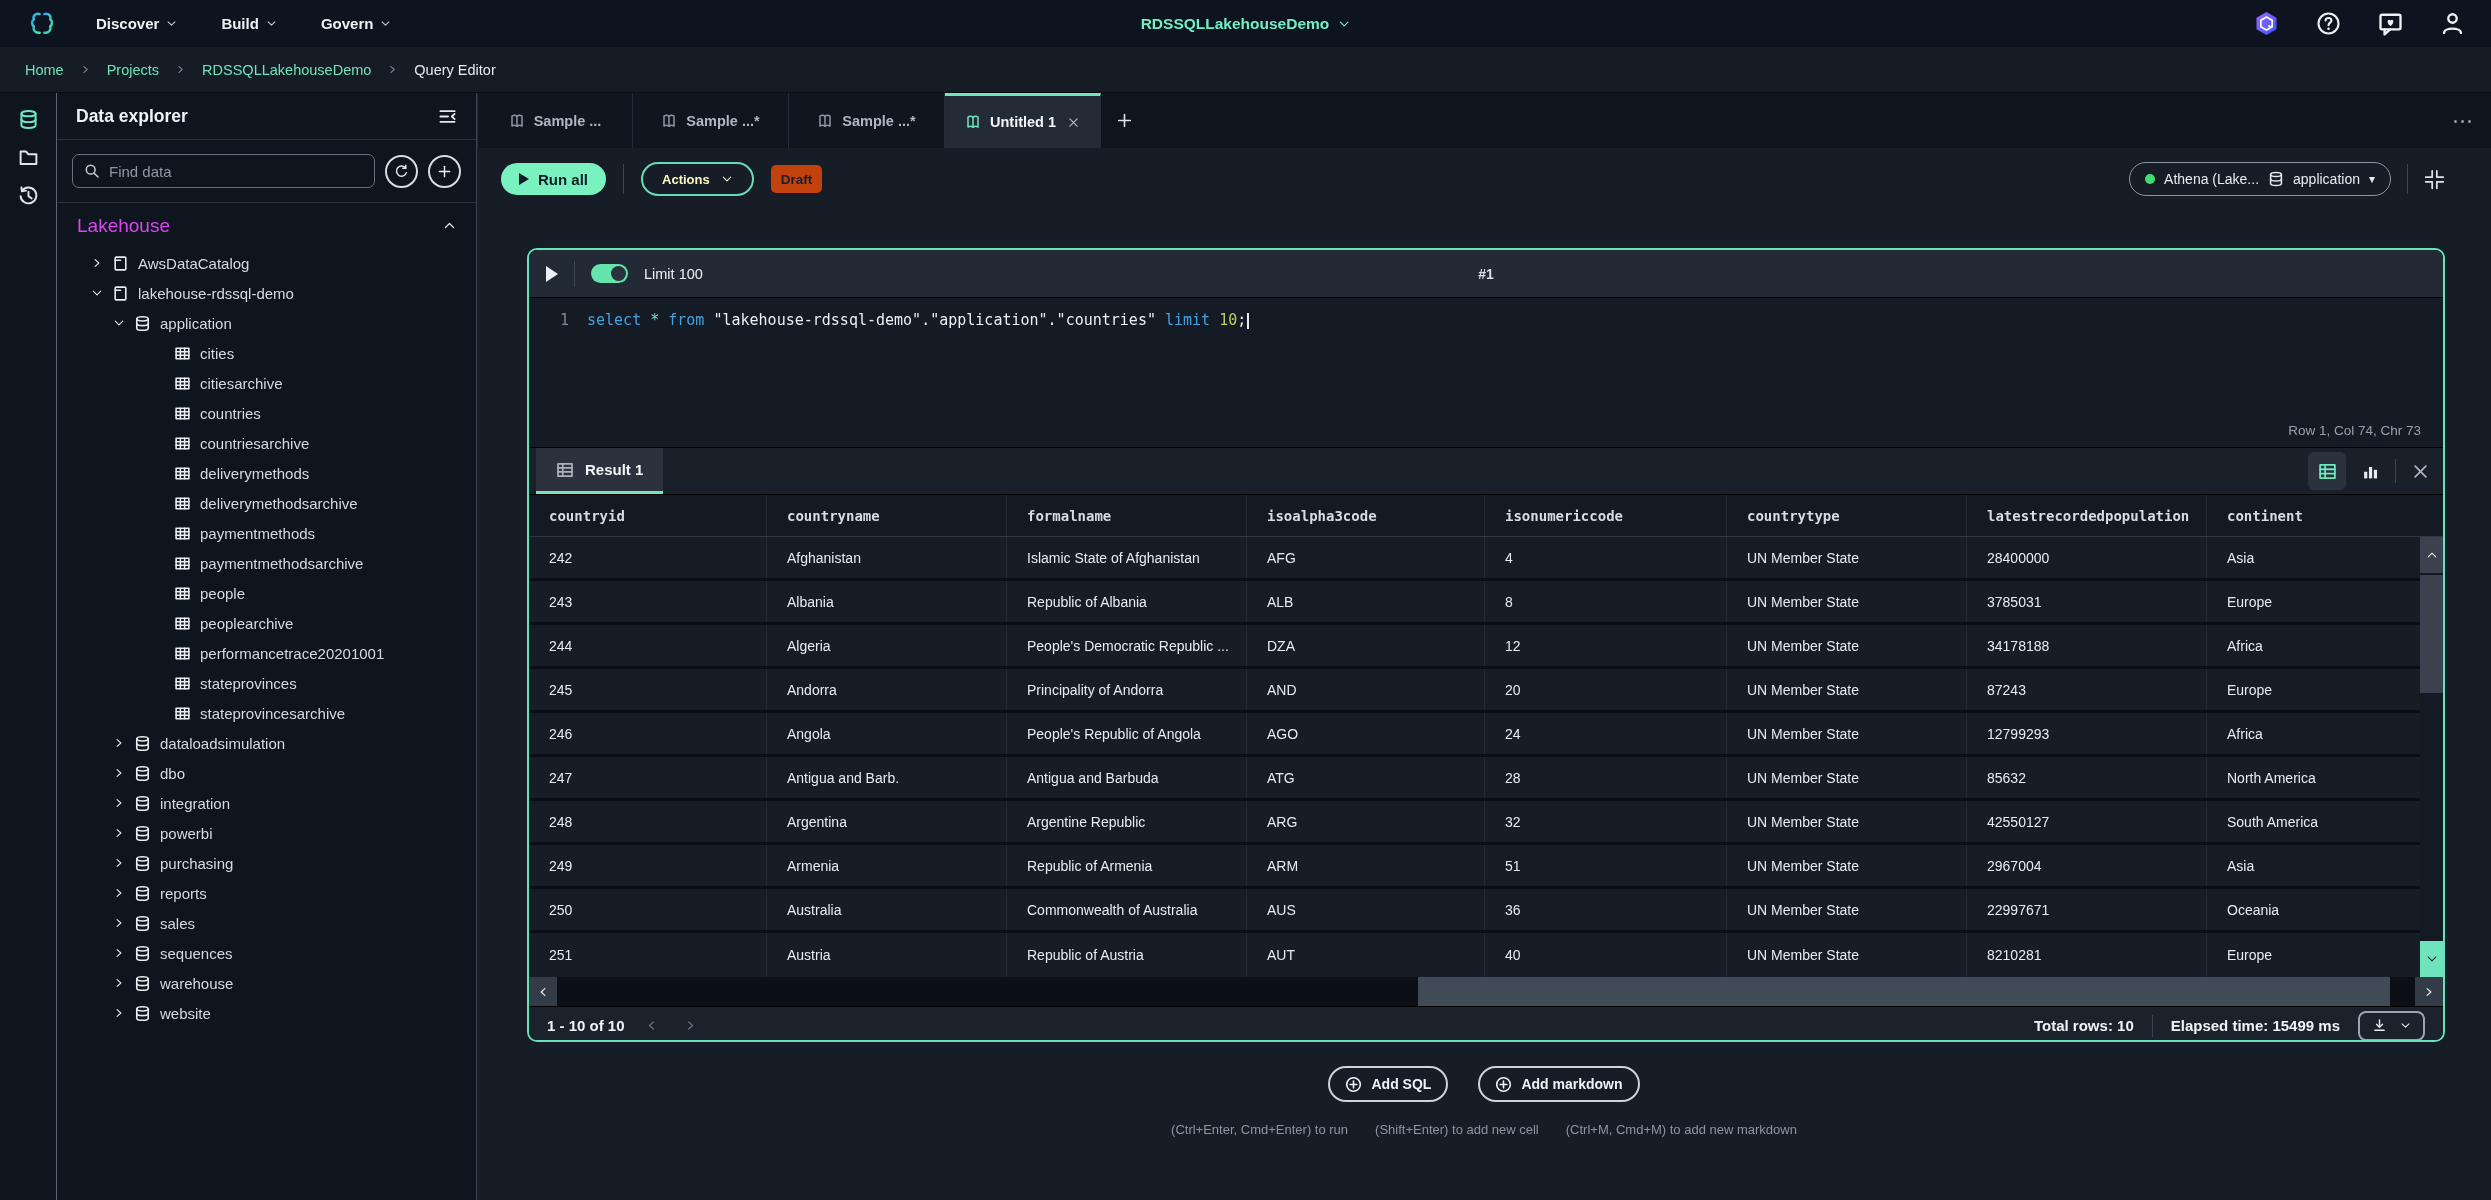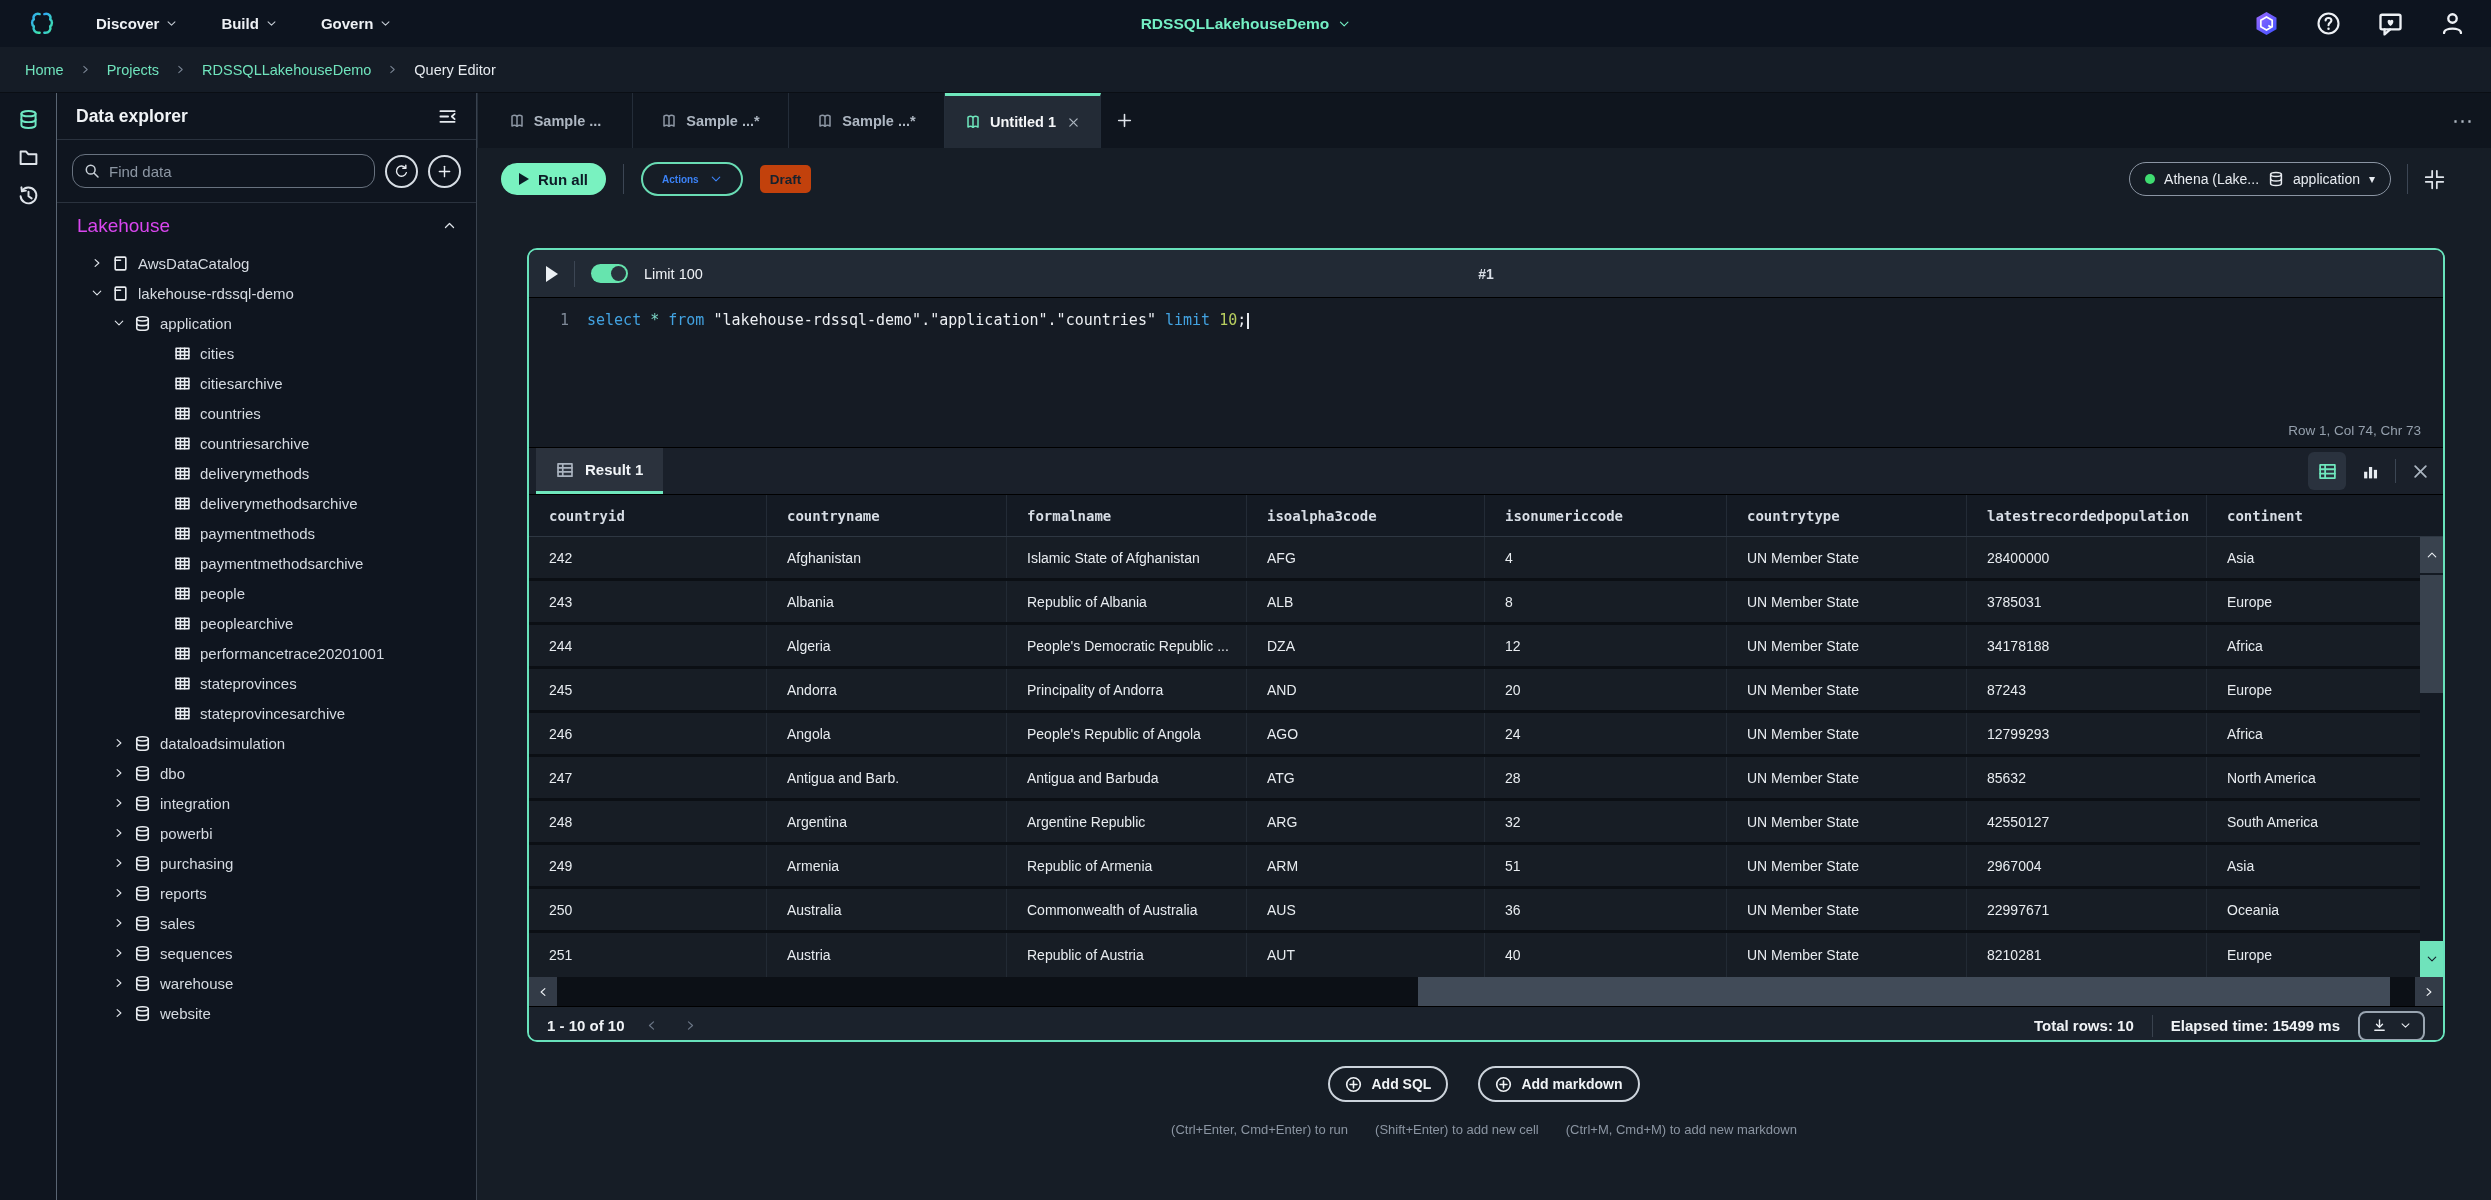--- a/index.html
+++ b/index.html
@@ -29,21 +29,21 @@
   .content { display:flex; height:1107px; }
   .rail { width:57px; background:#0f151f; border-right:1px solid #5a6573; display:flex; flex-direction:column; align-items:center; padding-top:16px; gap:17px; }
   .rail .icon { width:21px; height:21px; color:#dfe4ea; cursor:pointer; }
   .rail .icon.active { color:#6ee7c2; }
 
   .sidebar { width:420px; background:#0f151f; border-right:1px solid #39424e; display:flex; flex-direction:column; }
   .sb-header { height:47px; flex:none; display:flex; align-items:center; justify-content:space-between; padding:0 19px; border-bottom:1px solid #2a323e; }
   .sb-title { font-size:17.5px; font-weight:700; color:#f0f3f6; }
   .sb-collapse { width:19px; height:19px; color:#e6eaef; cursor:pointer; }
   .sb-search { height:63px; flex:none; display:flex; align-items:center; gap:10px; padding:0 15px; border-bottom:1px solid #2a323e; }
-  .search-box { flex:1; height:34px; border:1px solid #68727f; border-radius:13px; display:flex; align-items:center; gap:9px; padding:0 11px; }
+  .search-box { flex:1; height:34px; border:1px solid #68727f; border-radius:7px; display:flex; align-items:center; gap:9px; padding:0 11px; }
   .search-box .icon { width:16px; height:16px; color:#c9d0d8; }
   .search-box input { flex:1; background:transparent; border:none; outline:none; color:#e7ebf0; font-size:15px; font-family:"Liberation Sans",sans-serif; }
   .search-box input::placeholder { color:#8d97a4; }
   .round-btn { width:33px; height:33px; border:2px solid #d7dde4; border-radius:50%; color:#e9edf2; display:flex; align-items:center; justify-content:center; cursor:pointer; background:transparent; }
   .round-btn .icon { width:15px; height:15px; }
   .sb-section { height:45px; flex:none; display:flex; align-items:center; justify-content:space-between; padding:0 20px; font-size:19px; color:#d946ef; }
   .sb-section .icon { width:13px; height:13px; color:#dfe4ea; cursor:pointer; }
   .tree { flex:1; overflow:hidden; }
   .tree-row { height:30px; display:flex; align-items:center; gap:9px; font-size:15px; color:#d5dae1; cursor:pointer; white-space:nowrap; }
   .tree-row .chev { width:12px; height:12px; color:#dfe4ea; flex:none; }
@@ -63,21 +63,21 @@
   .tab.active .icon.book { color:#6fe7bd; }
   .tab .tab-close { width:13px; height:13px; color:#aeb7c2; margin-left:2px; }
   .tab-plus { width:46px; display:flex; align-items:center; justify-content:center; color:#dfe4ea; cursor:pointer; }
   .tab-plus .icon { width:17px; height:17px; }
   .tab-ellipsis { position:absolute; right:16px; top:50%; transform:translateY(-50%); color:#aeb7c2; font-size:21px; letter-spacing:2px; cursor:pointer; }
 
   .toolbar { height:62px; flex:none; display:flex; align-items:center; padding:0 46px 0 24px; gap:17px; }
   .btn-run { height:32px; border-radius:16px; background:#79f2c0; color:#0c1b26; border:none; font-weight:700; font-size:15px; font-family:inherit; display:flex; align-items:center; gap:9px; padding:0 18px; cursor:pointer; }
   .tri-dark { width:0; height:0; border-left:10px solid #0c1b26; border-top:6px solid transparent; border-bottom:6px solid transparent; }
   .tb-divider { width:1px; height:30px; background:#3c4654; }
-  .btn-actions { height:34px; border-radius:17px; border:2px solid #69dcb4; background:transparent; color:#3b82f6; font-weight:700; font-size:10px; font-family:inherit; padding:0 19px; display:flex; align-items:center; gap:11px; cursor:pointer; }
+  .btn-actions { height:34px; border-radius:17px; border:2px solid #69dcb4; background:transparent; color:#fef9c3; font-weight:700; font-size:13px; font-family:inherit; padding:0 19px; display:flex; align-items:center; gap:11px; cursor:pointer; }
   .btn-actions .icon { width:12px; height:12px; }
   .badge-draft { height:26px; background:#c2410c; color:#17222e; font-weight:700; font-size:13.5px; border-radius:5px; padding:14px 10px; display:flex; align-items:center; }
   .toolbar-right { margin-left:auto; display:flex; align-items:center; gap:16px; }
   .conn-pill { height:34px; border:1px solid #8b95a3; border-radius:17px; display:flex; align-items:center; gap:9px; padding:0 15px; font-size:14px; color:#e8ecf1; cursor:pointer; }
   .conn-dot { width:10px; height:10px; border-radius:50%; background:#3fdd71; }
   .conn-pill .db { width:16px; height:16px; color:#e8ecf1; }
   .conn-caret { font-size:12px; color:#e8ecf1; }
   .collapse-corners { width:21px; height:21px; color:#dfe4ea; cursor:pointer; }
 
   

